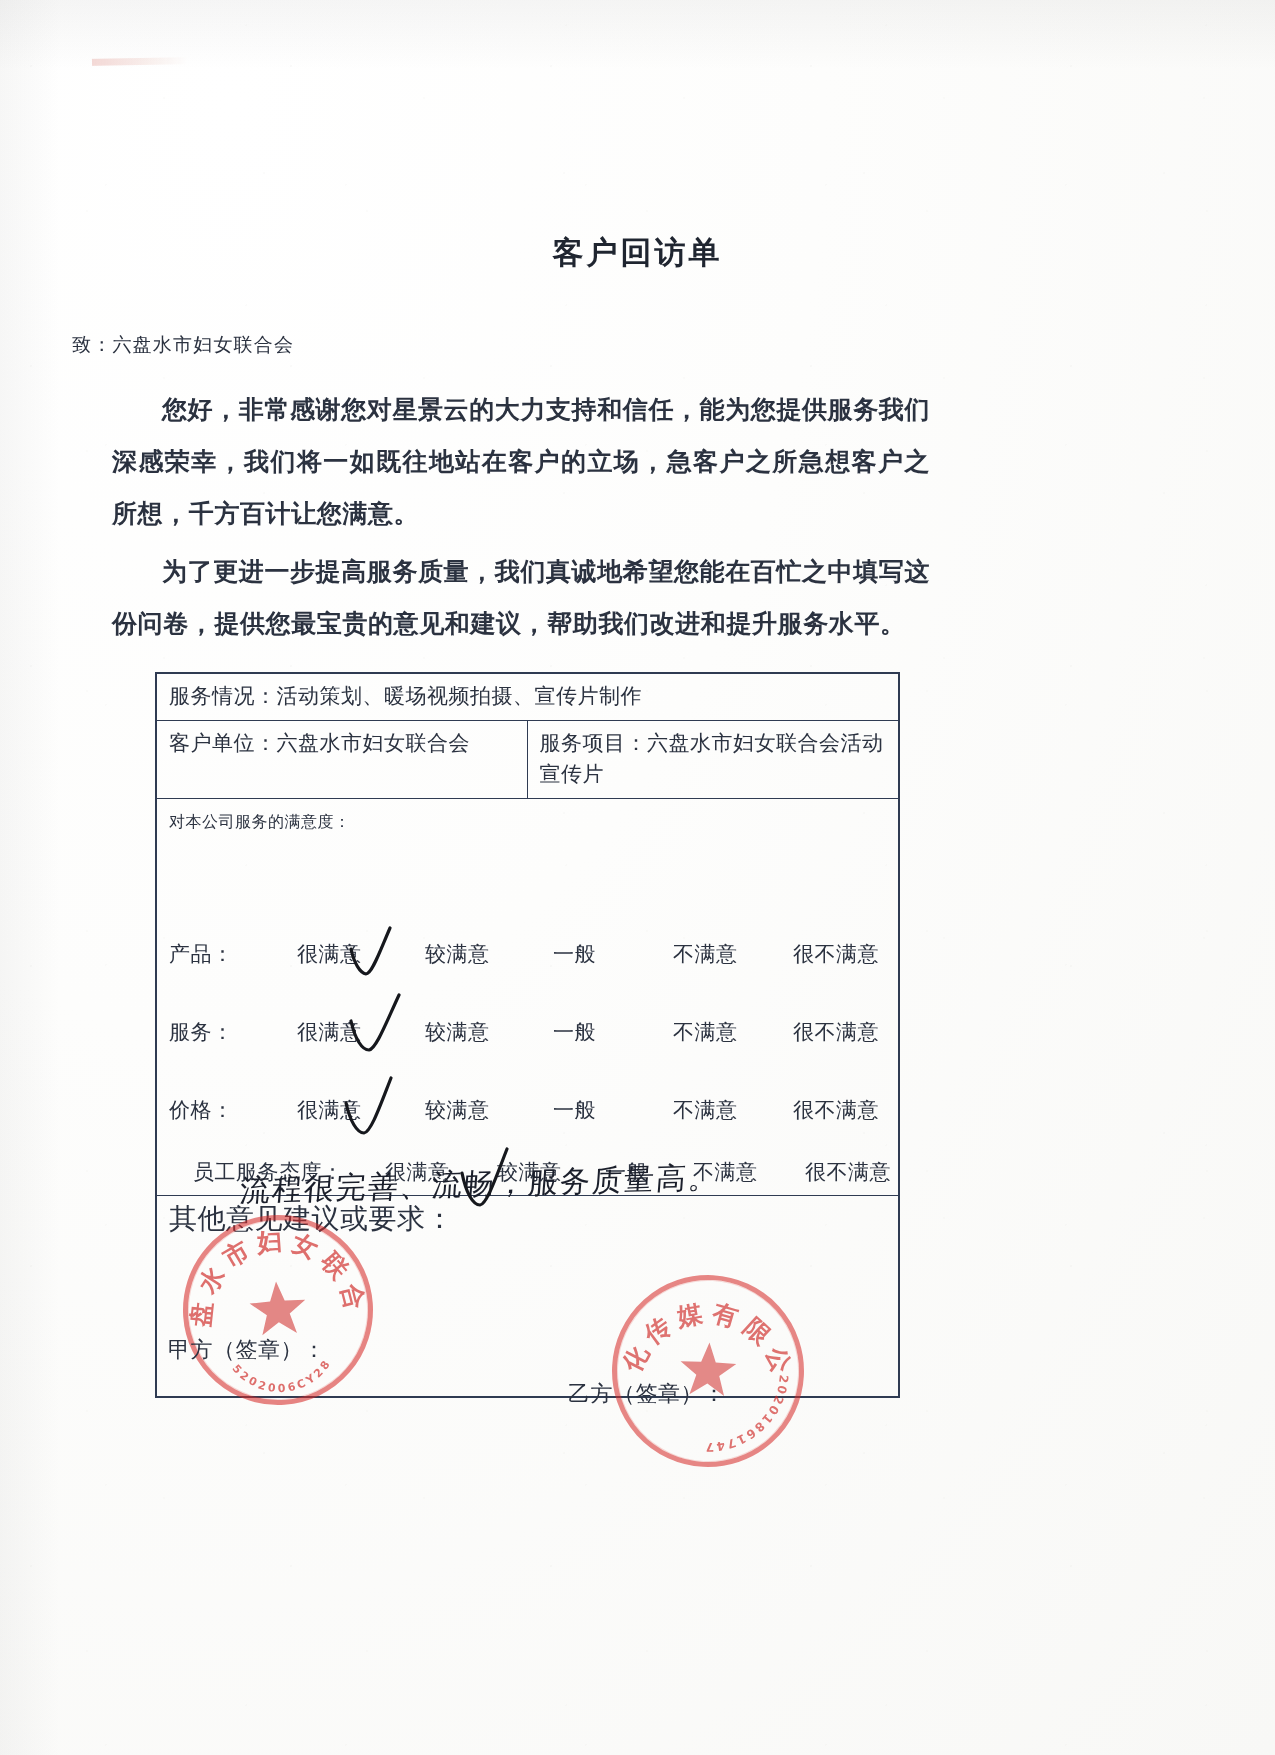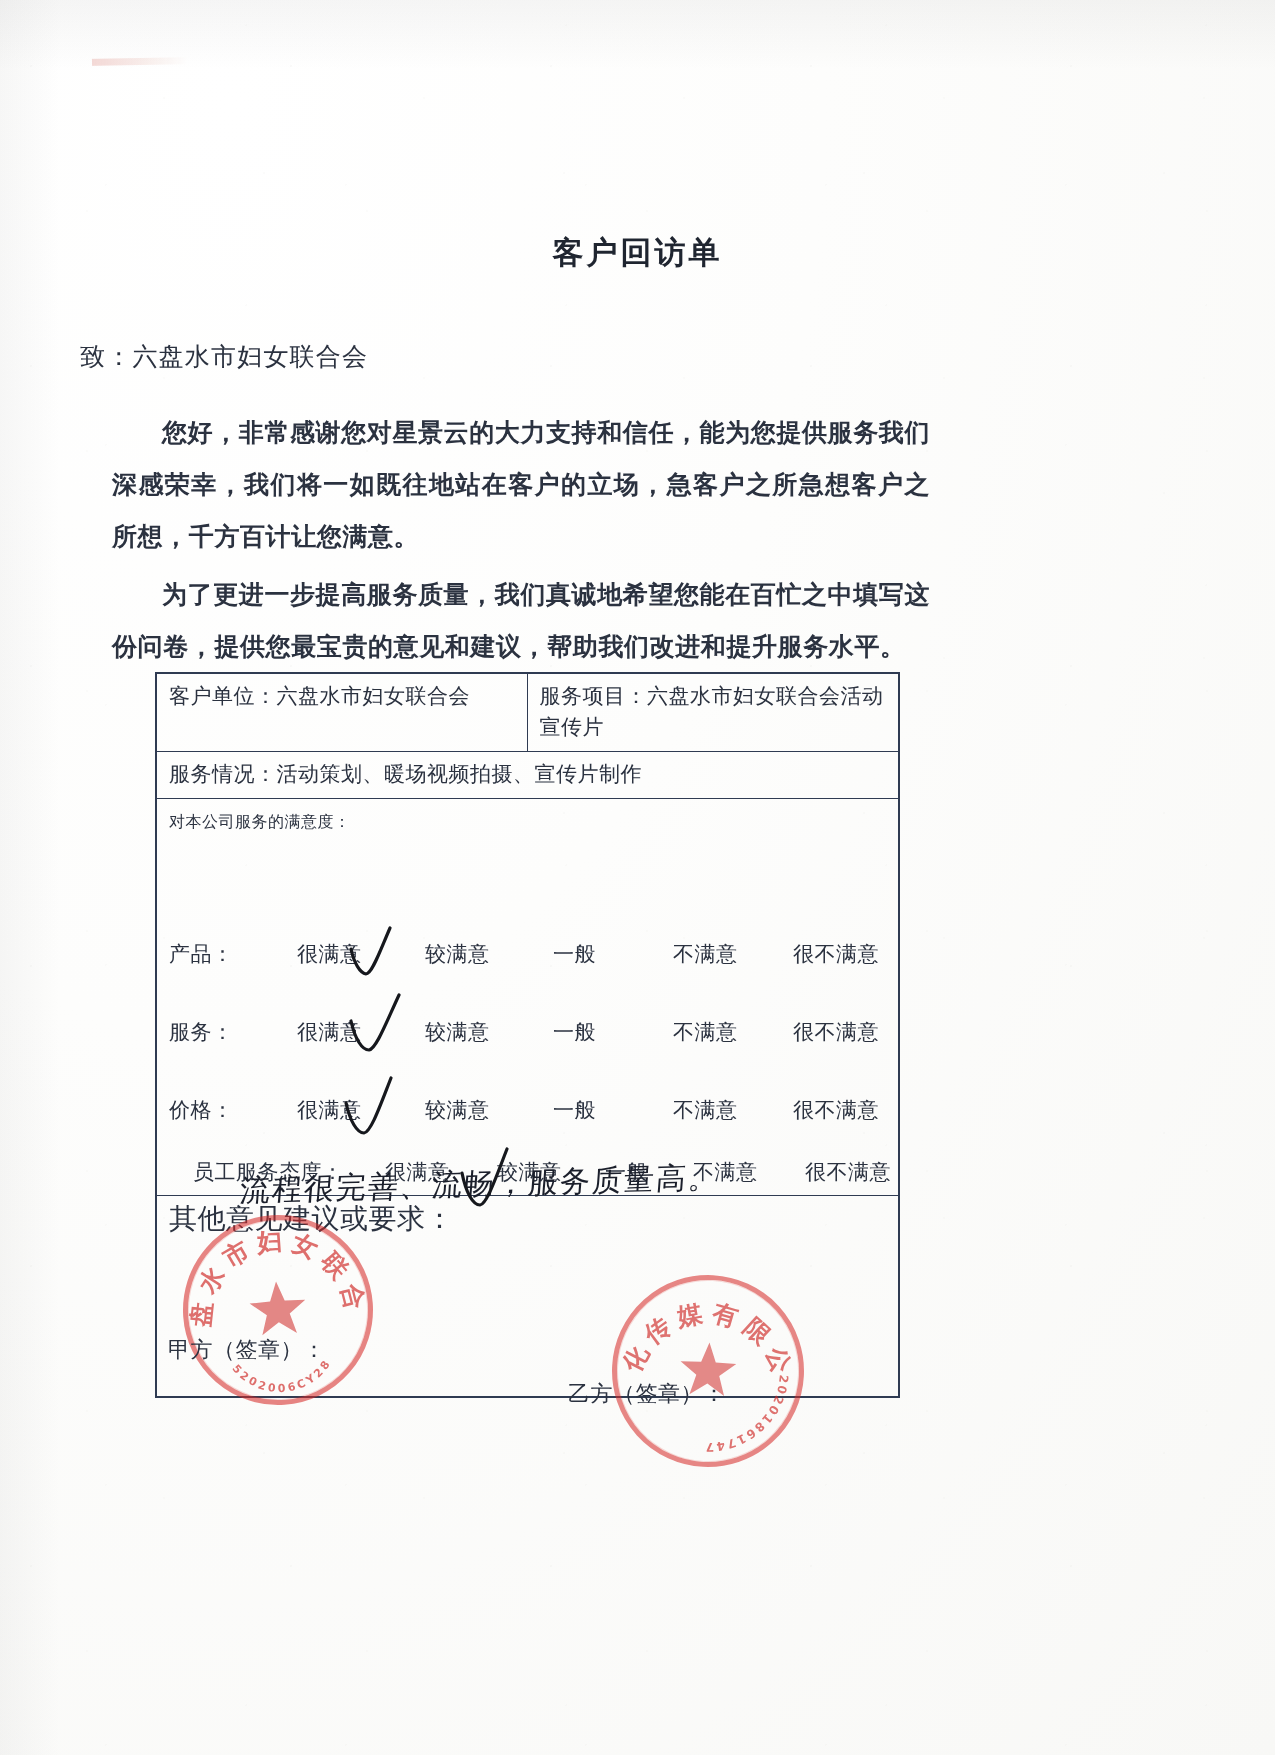--- a/index.html
+++ b/index.html
@@ -68,24 +68,24 @@
     padding-top: 232px;
     text-align: center;
     font-family: "Liberation Sans", "DejaVu Sans", sans-serif;
     font-weight: bold;
     font-size: 31px;
     letter-spacing: 3px;
     color: #1f2530;
   }
 
   .salutation {
-    margin: 8px;
+    margin: 0;
     padding-top: 58px;
     padding-left: 72px;
-    font-size: 25px;
+    font-size: 19px;
     letter-spacing: 1.2px;
     color: #2b3240;
   }
 
   .body-para {
     margin: 0;
     padding-left: 112px;
     padding-right: 345px;
     padding-top: 26px;
     font-size: 25px;
@@ -275,26 +275,26 @@
     <p class="salutation">致：六盘水市妇女联合会</p>
 
     <p class="body-para">您好，非常感谢您对星景云的大力支持和信任，能为您提供服务我们深感荣幸，我们将一如既往地站在客户的立场，急客户之所急想客户之所想，千方百计让您满意。</p>
     <p class="body-para">为了更进一步提高服务质量，我们真诚地希望您能在百忙之中填写这份问卷，提供您最宝贵的意见和建议，帮助我们改进和提升服务水平。</p>
 
   </div>
 
   <div class="form-table">
 
     <div class="row">
+      <div class="cell cell-full" style="min-height:0">服务情况：活动策划、暖场视频拍摄、宣传片制作</div>
+    </div>
+
+    <div class="row">
       <div class="cell cell-left">客户单位：六盘水市妇女联合会</div>
       <div class="cell cell-right">服务项目：六盘水市妇女联合会活动宣传片</div>
-    </div>
-
-    <div class="row">
-      <div class="cell cell-full" style="min-height:0">服务情况：活动策划、暖场视频拍摄、宣传片制作</div>
     </div>
 
     <div class="row">
       <div class="cell cell-full rating-block" style="padding:0">
 
         <div class="satis-head">对本公司服务的满意度：</div>
 
         <div class="rating-row first">
           <span class="rating-label">产品：</span>
           <span class="rating-opt o1">很满意</span>

